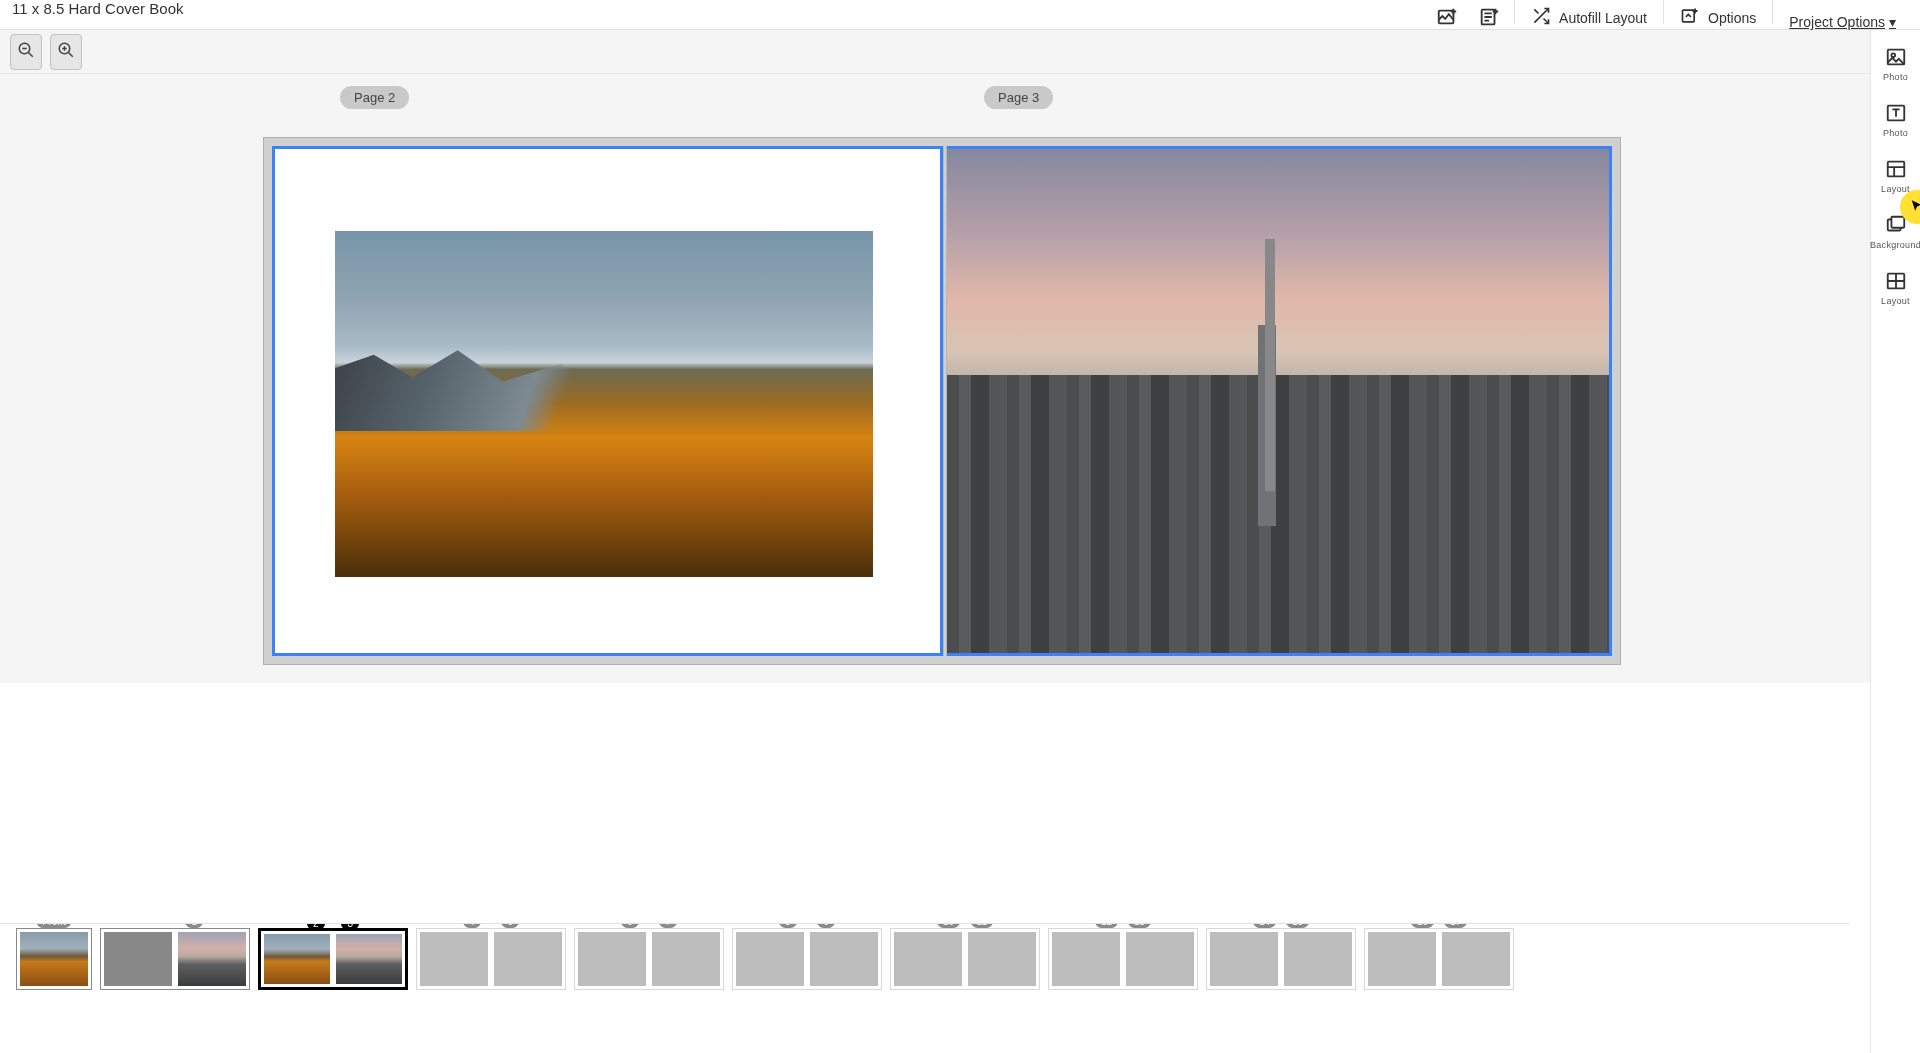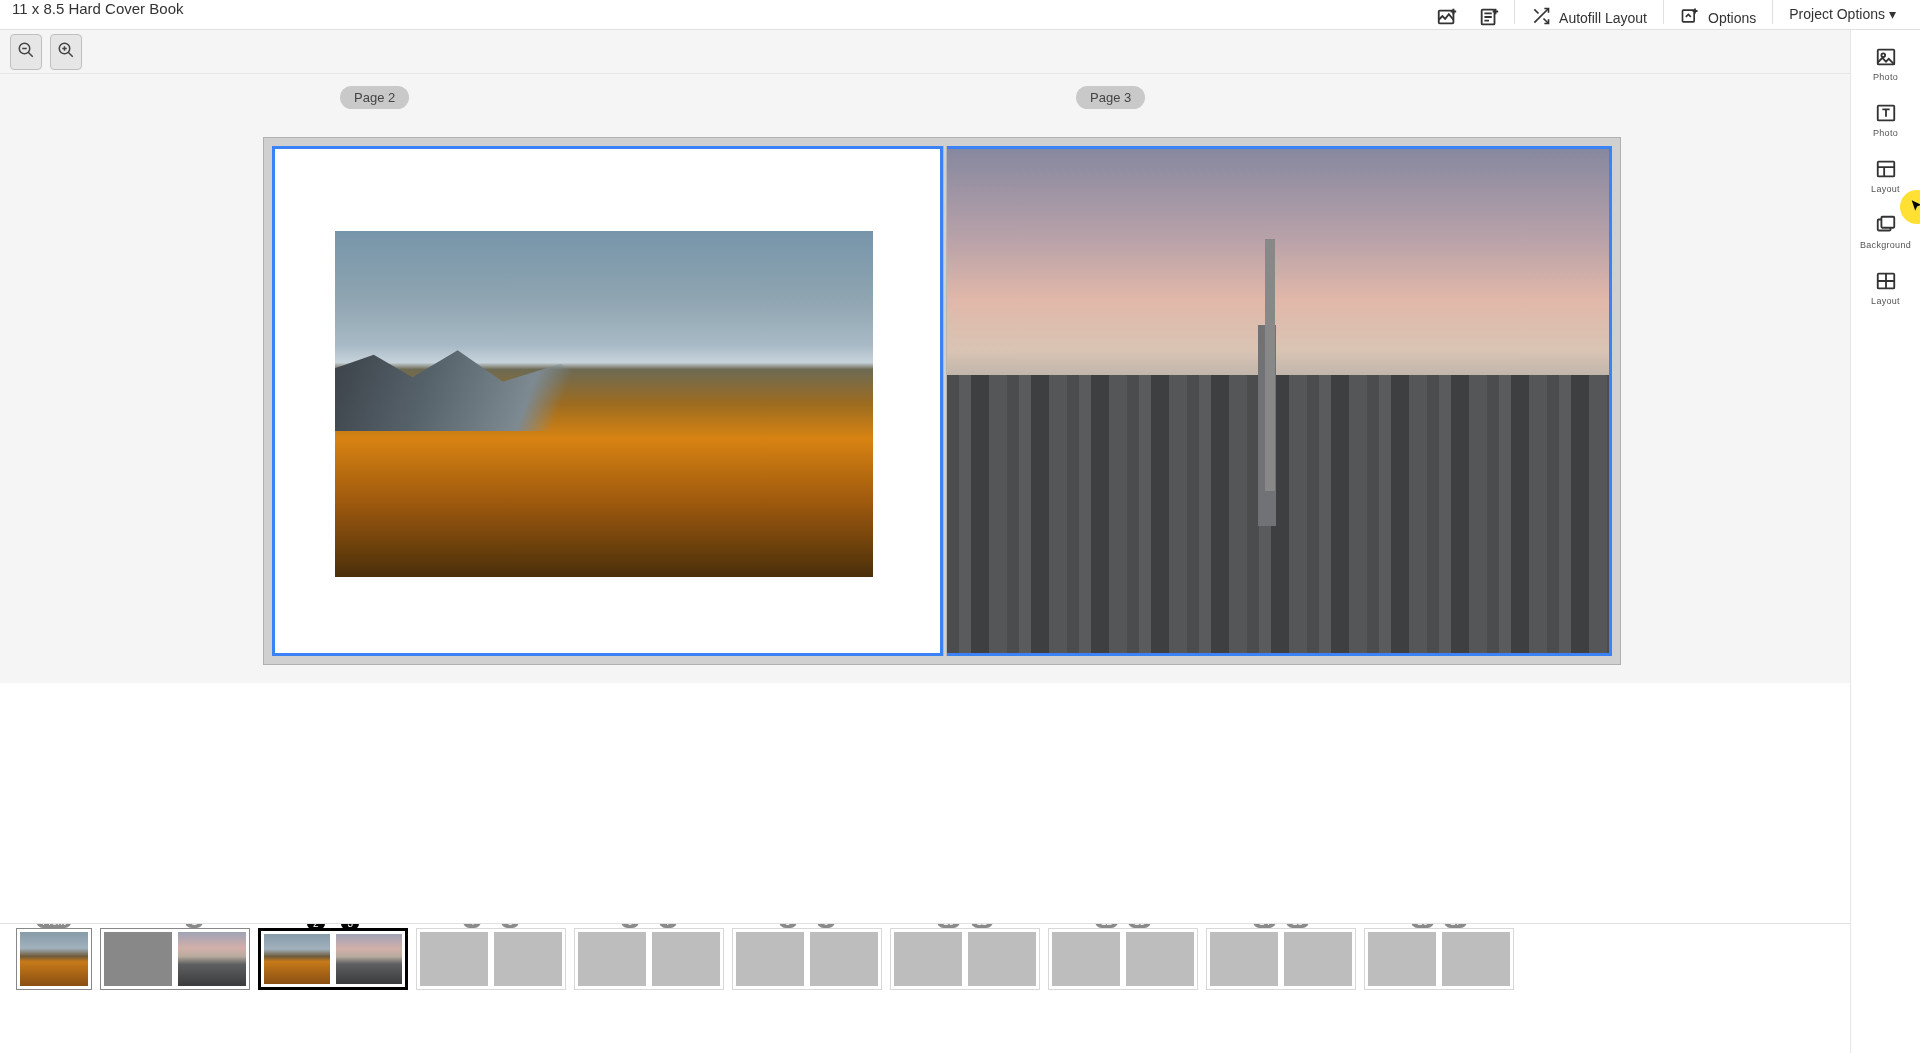--- a/index.html
+++ b/index.html
@@ -5,50 +5,50 @@
   * { box-sizing: border-box; margin: 0; padding: 0; }
   body { font-family: Arial, sans-serif; font-size: 14px; color: #222; background: #fff; width: 1920px; height: 1053px; overflow: hidden; }
   
   
   .top-toolbar { height: 30px; display: flex; align-items: flex-start; padding: 0 12px; border-bottom: 1px solid #e0e0e0; }
   .title { font-size: 15px; color: #333; }
   .toolbar-spacer { flex: 1; }
   .toolbar-btn { display: flex; align-items: center; gap: 8px; padding: 6px 12px; cursor: pointer; font-size: 14px; color: #333; }
   .toolbar-btn.icononly { padding: 6px 10px; }
   .toolbar-sep { width: 1px; height: 24px; background: #e0e0e0; margin: 0 4px; }
-  .project-options { display:flex; align-items:center; gap:4px; }
+  .project-options { text-decoration: underline; display:flex; align-items:center; gap:4px;margin-top:8px; }
   
   
   .zoom-bar { height: 44px; display: flex; align-items: center; padding: 8px 10px; background: #f5f5f5; border-bottom: 1px solid #e6e6e6; }
   .zoom-btn { width: 32px; height: 36px; background: #e6e6e6; border: 1px solid #c0c0c0; border-radius: 4px; display: flex; align-items: center; justify-content: center; cursor: pointer; margin-right: 8px; }
   
   
   .main { display: flex; height: 609px; background: #f5f5f5; }
   .canvas-wrap { flex: 1; position: relative; display:flex; align-items:center; justify-content:center; }
   
   .page-label { position: absolute; top: 12px; background: #c9c9c9; color: #444; font-size: 13px; padding: 4px 14px; border-radius: 14px; }
   .page-label.left { left: 340px; }
-  .page-label.right { left: 1076px; }
+  .page-label.right { left: 984px; }
   
   .book-spread { width: 1358px; height: 528px; background: #d0d0d0; padding: 8px; display: flex; position: relative; top: 22px; border:1px solid #b0b0b0;}
   .page { flex: 1; background: #fff; position: relative; }
   .page.left { border: 3px solid #3b82f6; }
   .spine { width: 4px; background: linear-gradient(to right,#aaa,#ddd,#aaa); }
   
   .photo-slot { position: absolute; top: 82px; left: 60px; width: 538px; height: 346px; overflow: hidden; }
   .page.right .photo-full { position: absolute; inset: 0; overflow: hidden; border-top:3px solid #3b82f6; border-bottom:3px solid #3b82f6; border-right:3px solid #3b82f6;}
   
   
   .history-strip { width: 36px; display: flex; flex-direction: column; align-items: center; padding-top: 14px; gap: 14px; background: #fafafa; border-left:1px solid #e6e6e6; }
   .history-btn { width: 24px; height: 24px; display: flex; align-items: center; justify-content: center; cursor: pointer; color: #8a8a8a; }
   
   .cursor-dot { position: absolute; width: 34px; height: 34px; border-radius: 50%; background: #ffe033; right: -14px; top: 116px; z-index: 10; display:flex; align-items:center; justify-content:center;}
   
   
-  .sidebar { width: 70px; background: #fff; display: flex; flex-direction: column; align-items: center; padding-top: 6px; border-left:1px solid #e6e6e6; position:absolute; right:0; top:30px; bottom:0;}
+  .sidebar { width: 50px; background: #fff; display: flex; flex-direction: column; align-items: center; padding-top: 6px; border-left:1px solid #e6e6e6; position:absolute; right:0; top:30px; bottom:0;}
   .side-item { display: flex; flex-direction: column; align-items: center; gap: 4px; padding: 10px 0; cursor: pointer; width: 100%; }
   .side-item .lbl { font-size: 9px; color: #555; letter-spacing: 0.3px; }
   .side-icon { width: 22px; height: 22px; display:flex; align-items:center; justify-content:center; color:#333;}
   
   
   .thumb-bar { position: absolute; left:0; right:70px; bottom: 0; height: 130px; background: #fff; border-top:1px solid #e0e0e0;}
   .thumb-controls { display:flex; align-items:center; gap:8px; padding:6px 12px; position:relative;}
   .organize-btn { padding: 4px 12px; border:1px solid #ccc; border-radius:4px; font-size:13px; cursor:pointer;}
   .circ-btn { width: 26px; height:26px; border-radius:50%; background:#8a8a8a; color:#fff; display:flex; align-items:center; justify-content:center; cursor:pointer; font-size:15px;}
   .circ-btn.dim { background:#c0c0c0;}

